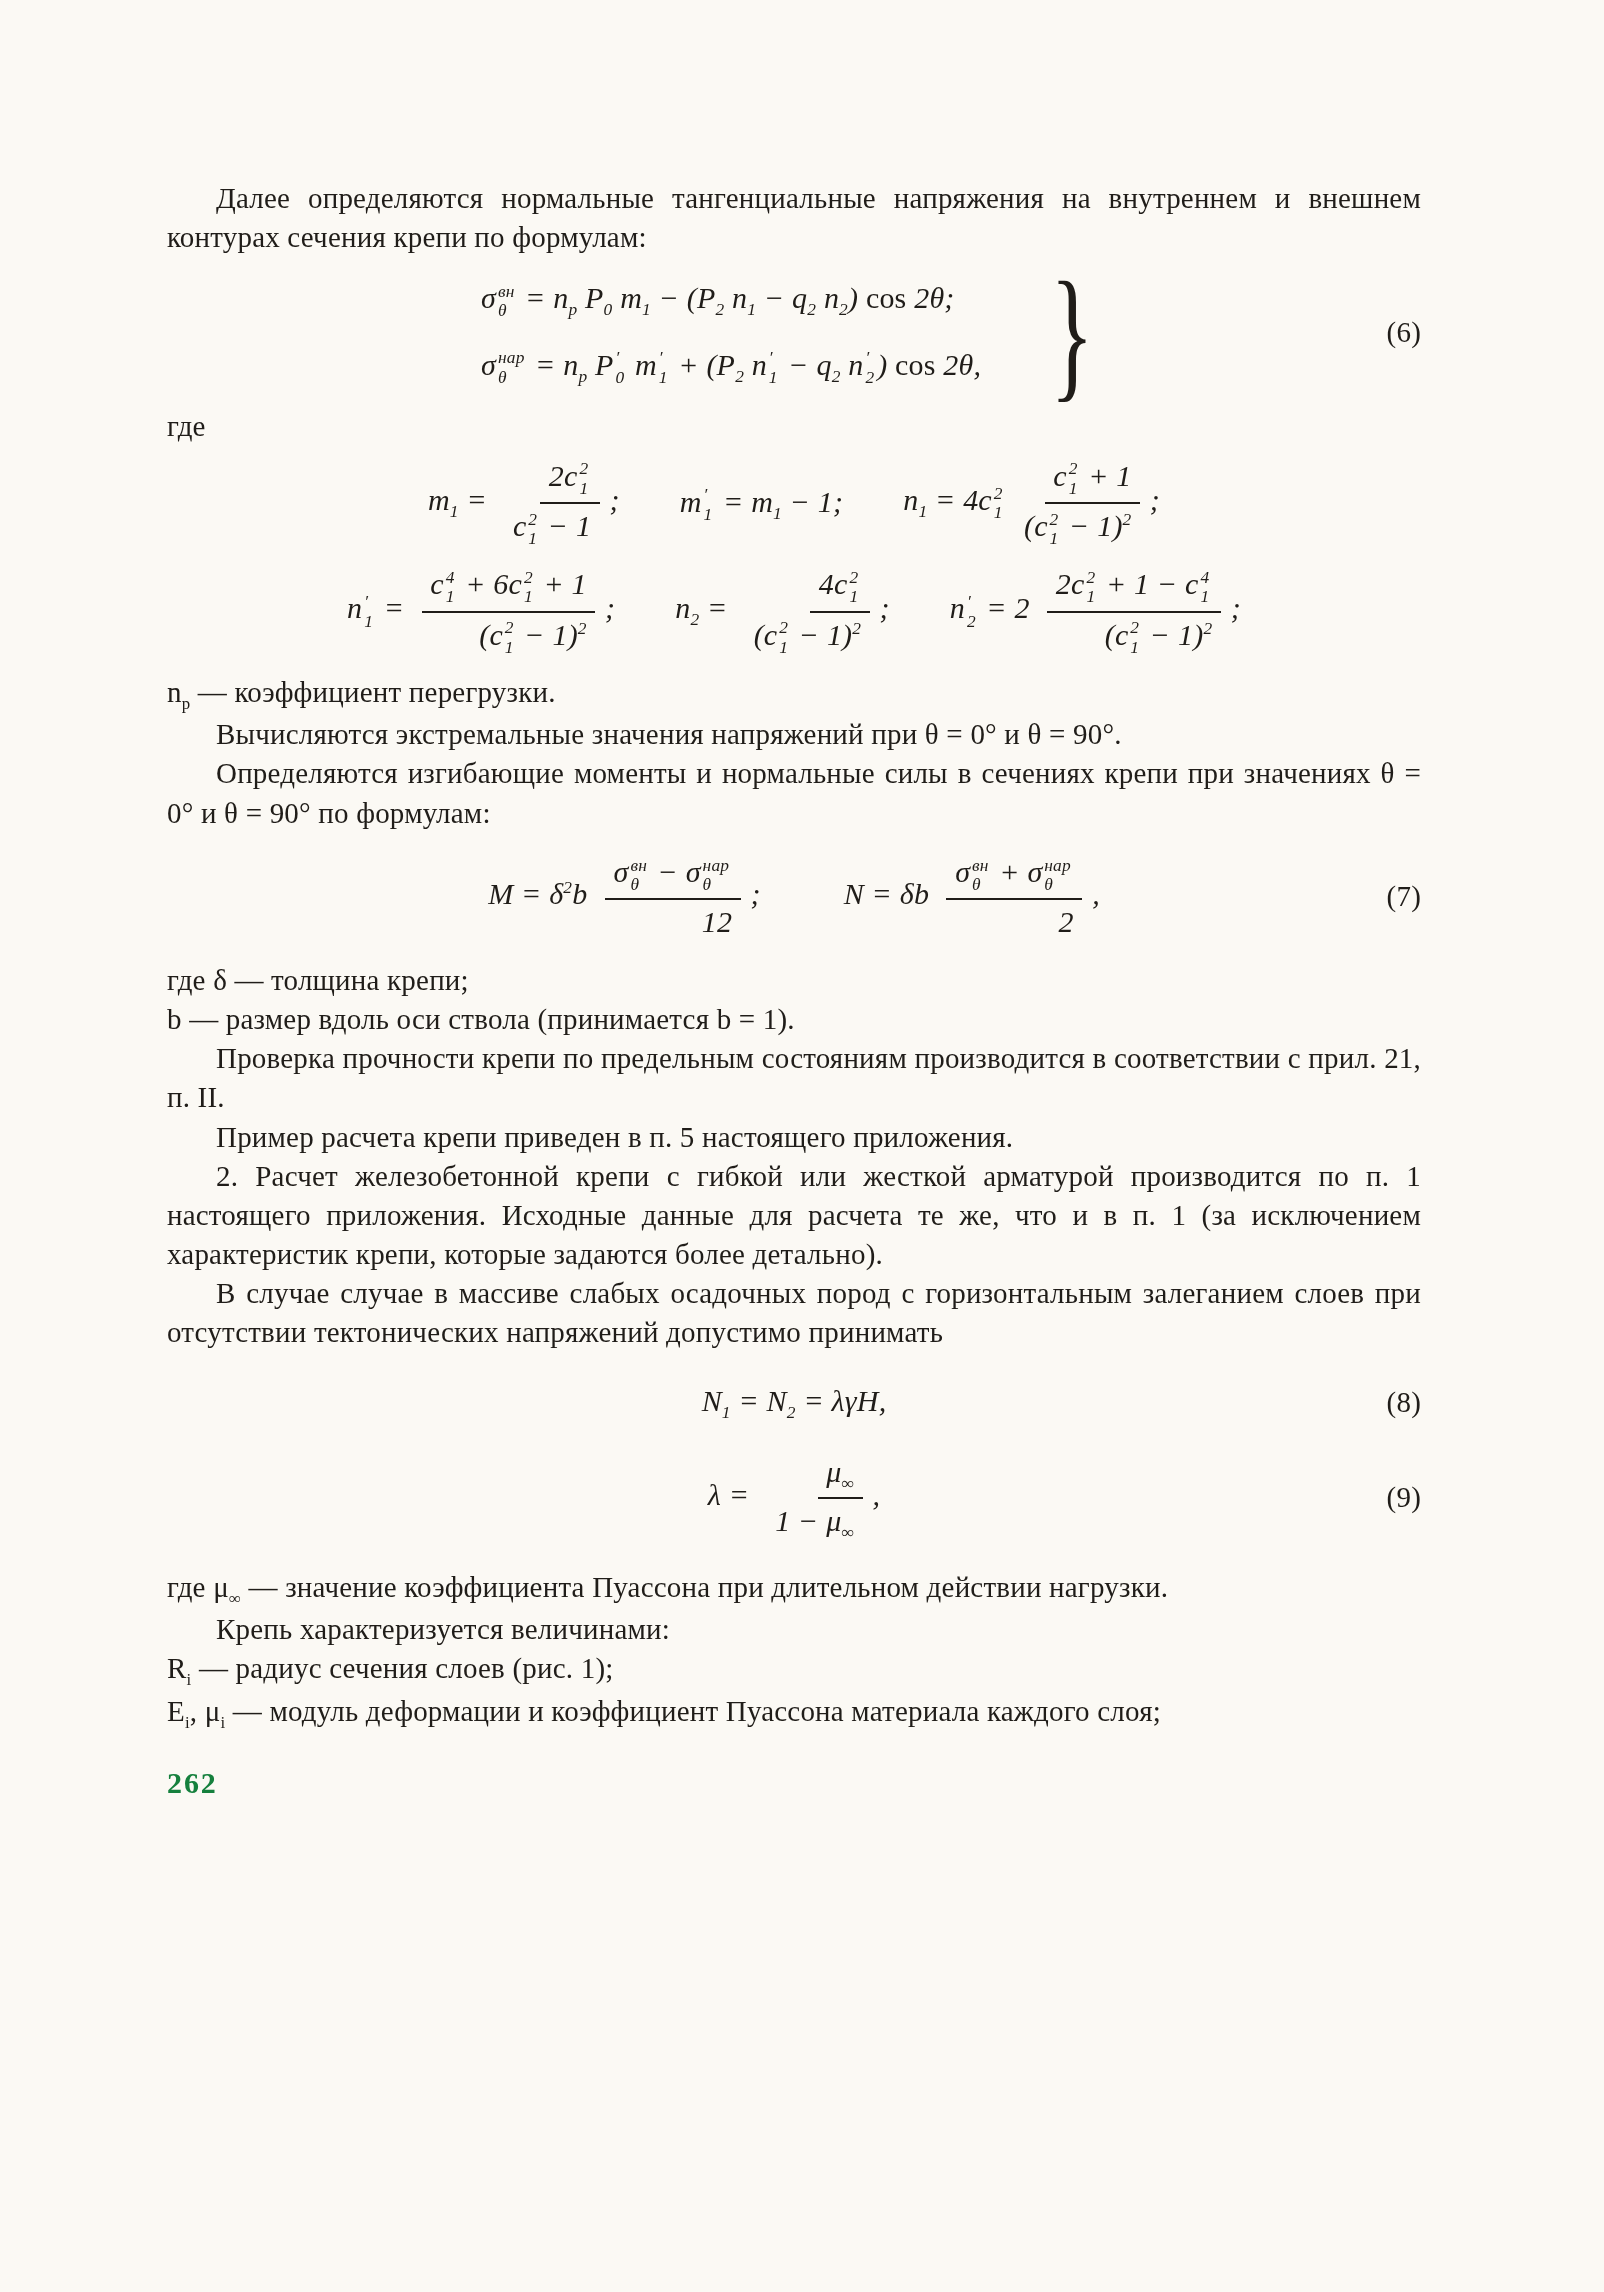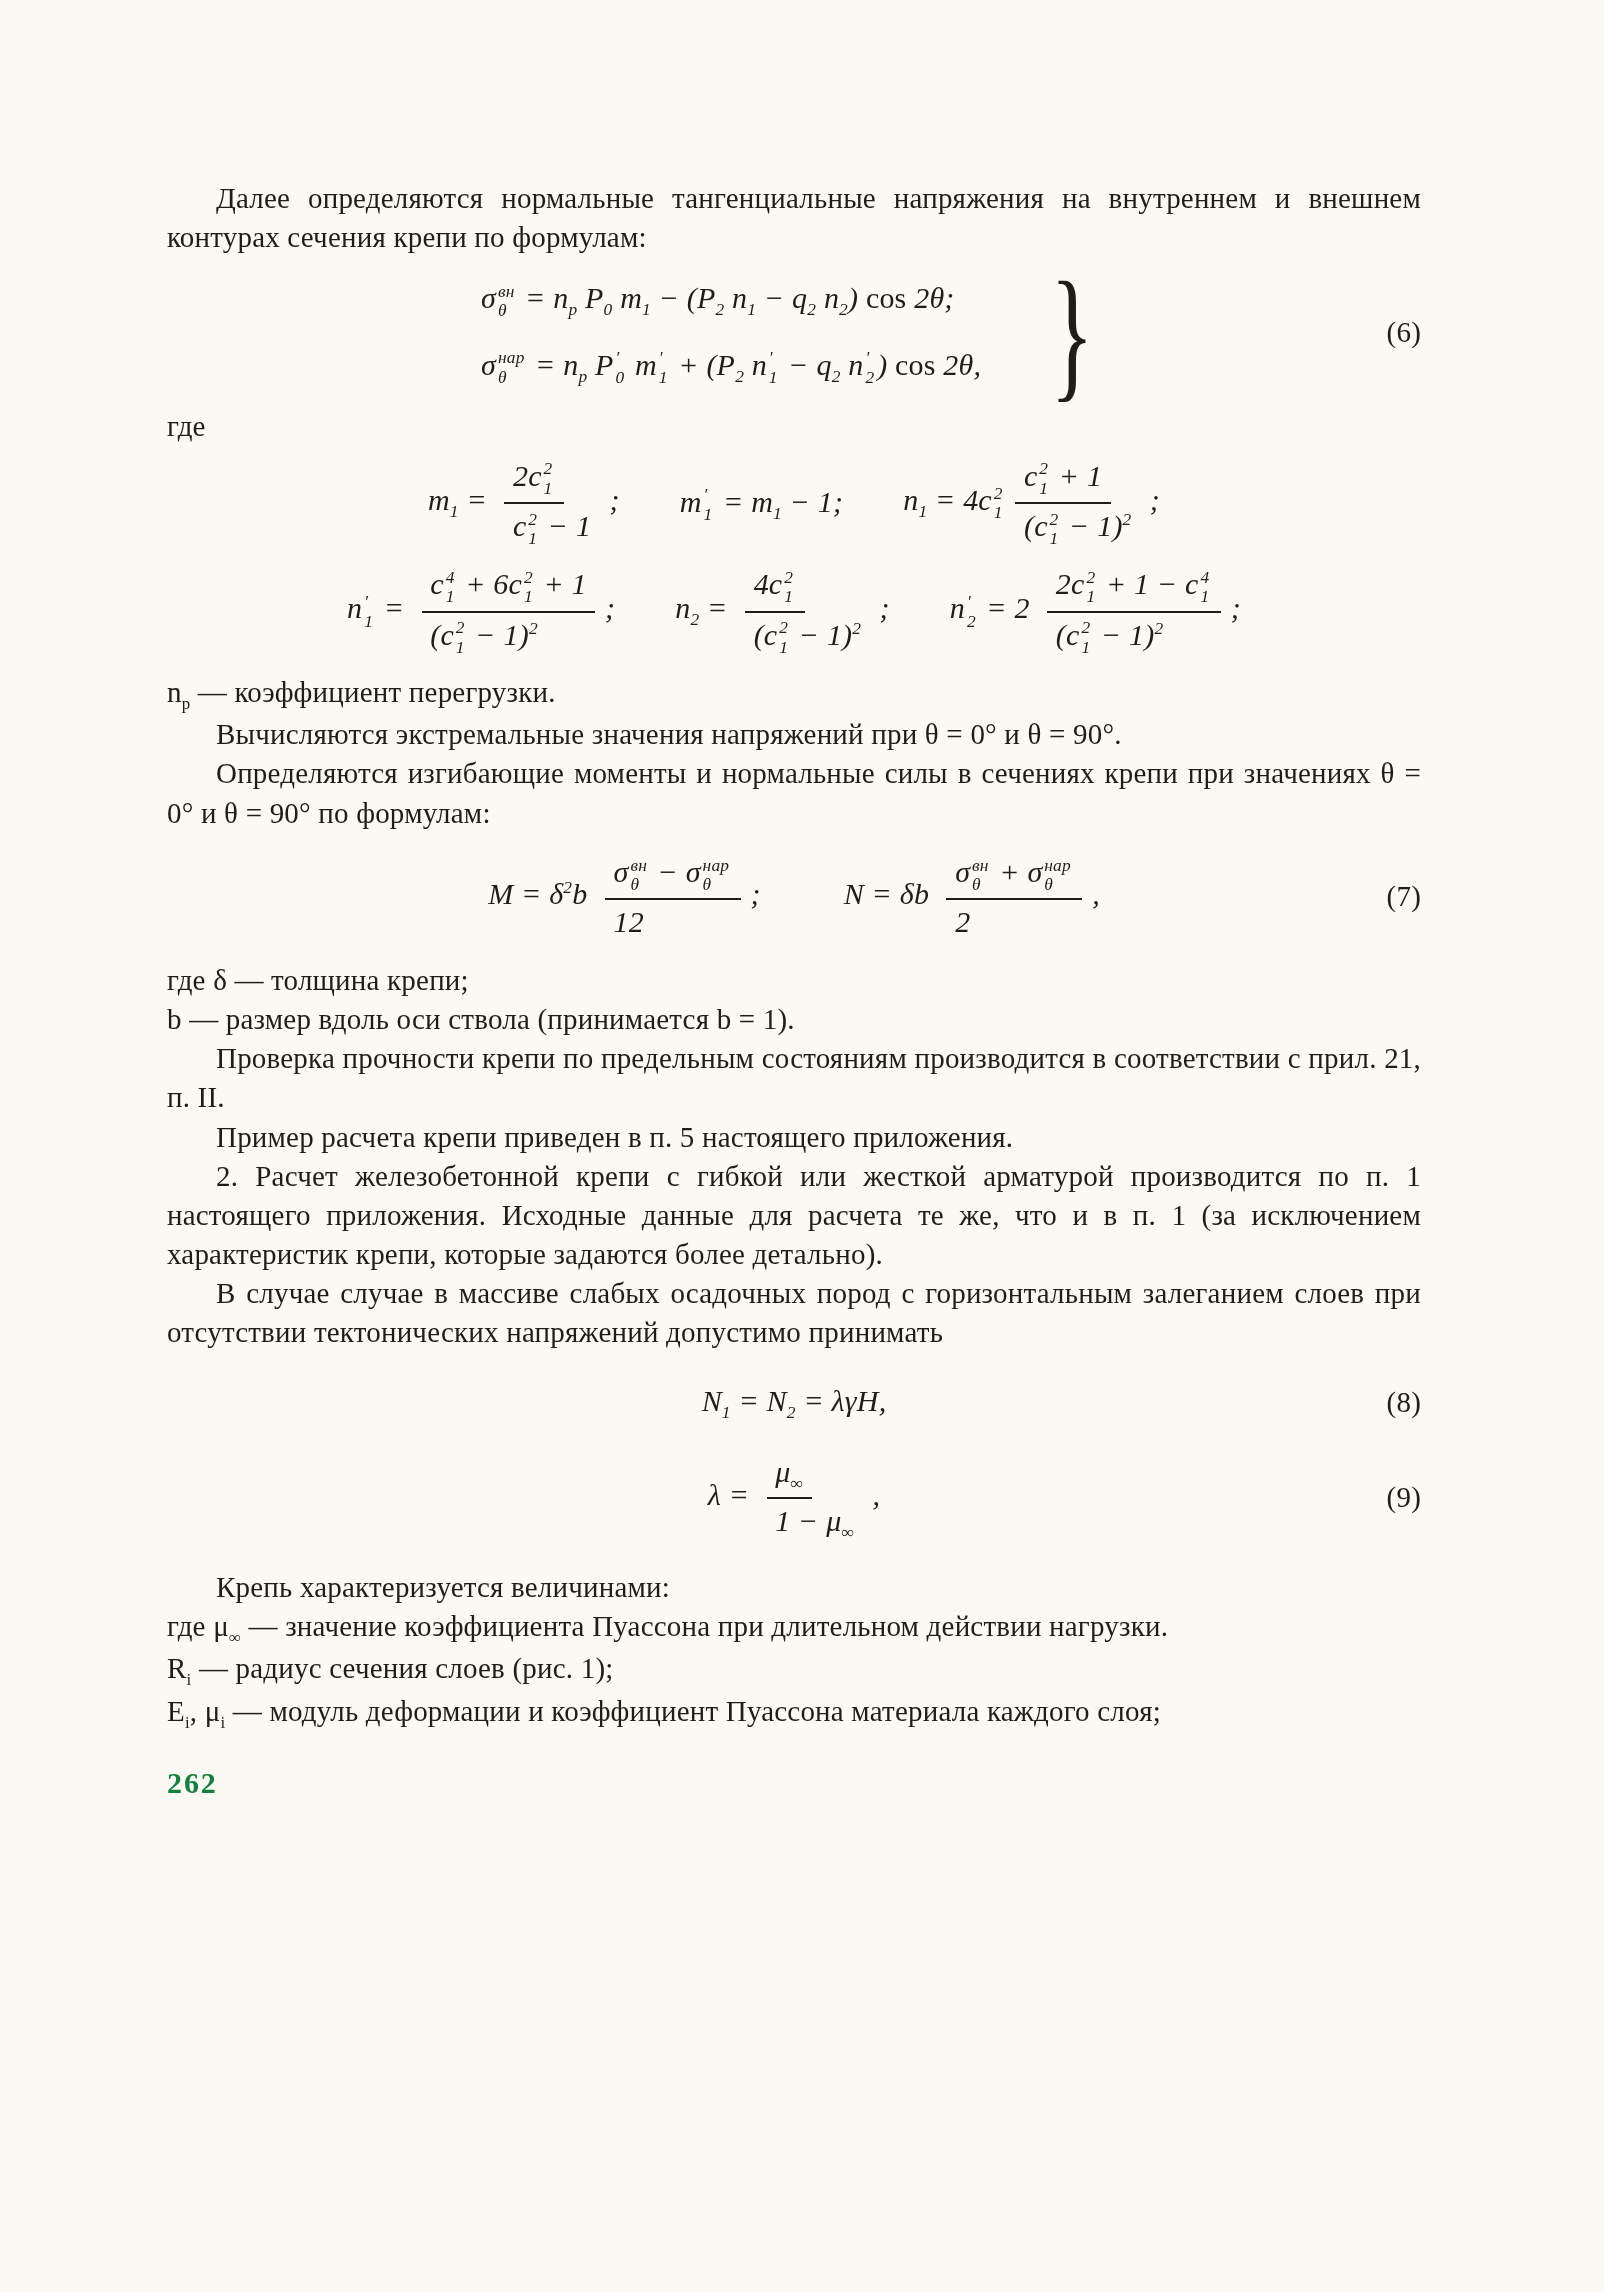--- a/index.html
+++ b/index.html
@@ -33,21 +33,21 @@
   .eqrow-inner{display:flex;gap:83px;align-items:center;}
   .brace{
     font-style:normal;font-size:146px;line-height:0.8;
     margin-left:15.5px;transform:scaleX(0.62);font-weight:400;color:#201d19;
   }
   .eqno{
     position:absolute;right:0;top:50%;transform:translateY(-50%);
     font-style:normal;font-size:29px;
   }
   .frac{
-    display:inline-flex;flex-direction:column;align-items:flex-start;
+    display:inline-flex;flex-direction:column;align-items:flex-end;
     vertical-align:middle;margin:0 9.7px;line-height:1.18;text-align:center;
   }
   .frac .num{display:block;padding:0 8.7px 3.9px;border-bottom:2.4px solid currentColor;}
   .frac .den{display:block;padding:3.9px 8.7px 0;}
   sup,sub{font-size:0.58em;}
   .supsub{
     display:inline-flex;flex-direction:column;align-items:flex-start;
     vertical-align:middle;line-height:1;margin:0 2.9px 0 1.9px;
   }
   .ss-top,.ss-bot{font-size:0.58em;line-height:1.12;font-style:italic;}
@@ -209,21 +209,21 @@
 
 
     <div class="eqblock eqb-9">
       <span class="eqline">λ = <span class="frac">
             <span class="num">μ<sub>∞</sub></span>
             <span class="den">1 − μ<sub>∞</sub></span>
           </span>,</span>
       <span class="eqno">(9)</span>
     </div>
 
+    <p class="p"><span class="roman">где</span> μ<sub>∞</sub> <span class="roman">— значение коэффициента Пуассона при длительном действии нагрузки.</span></p>
     <p class="p ind">Крепь характеризуется величинами:</p>
-    <p class="p"><span class="roman">где</span> μ<sub>∞</sub> <span class="roman">— значение коэффициента Пуассона при длительном действии нагрузки.</span></p>
     <p class="p">R<sub>i</sub> <span class="roman">— радиус сечения слоев (рис. 1);</span></p>
     <p class="p">E<sub>i</sub>, μ<sub>i</sub> <span class="roman">— модуль деформации и коэффициент Пуассона материала каждого слоя;</span></p>
 
     <div class="pageno">262</div>
   </div>
 </div>
 
 
 </body></html>

